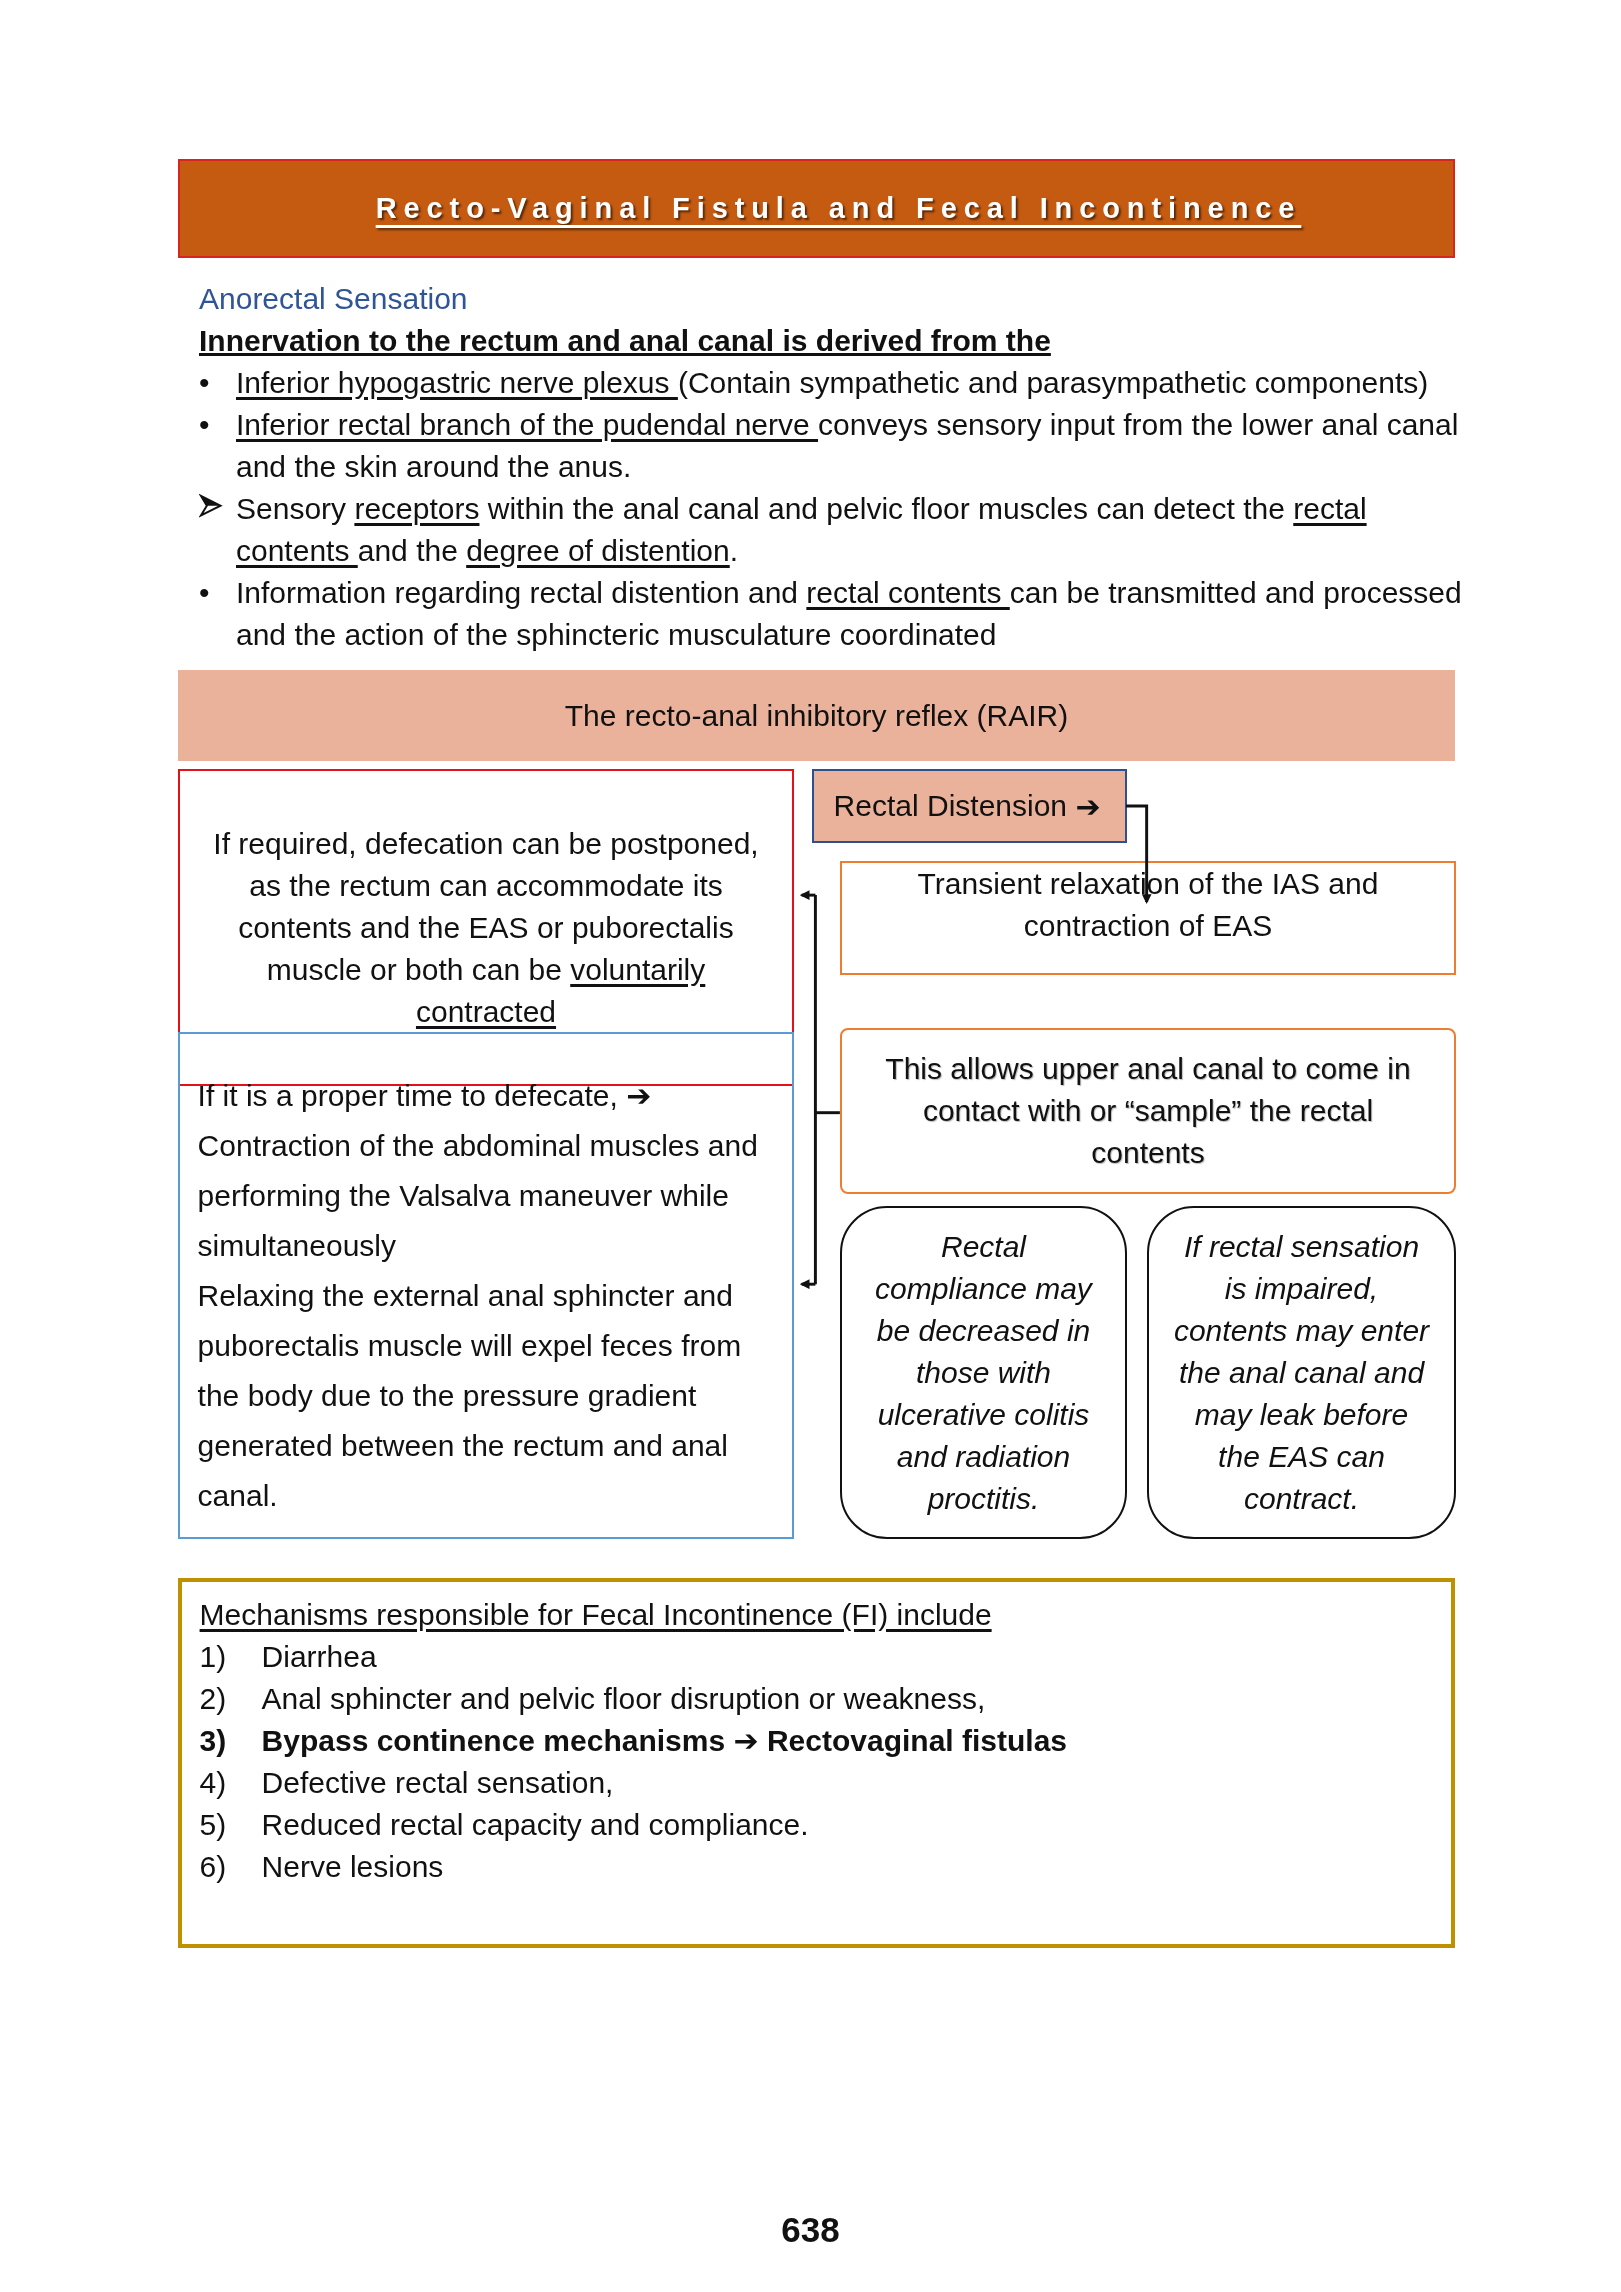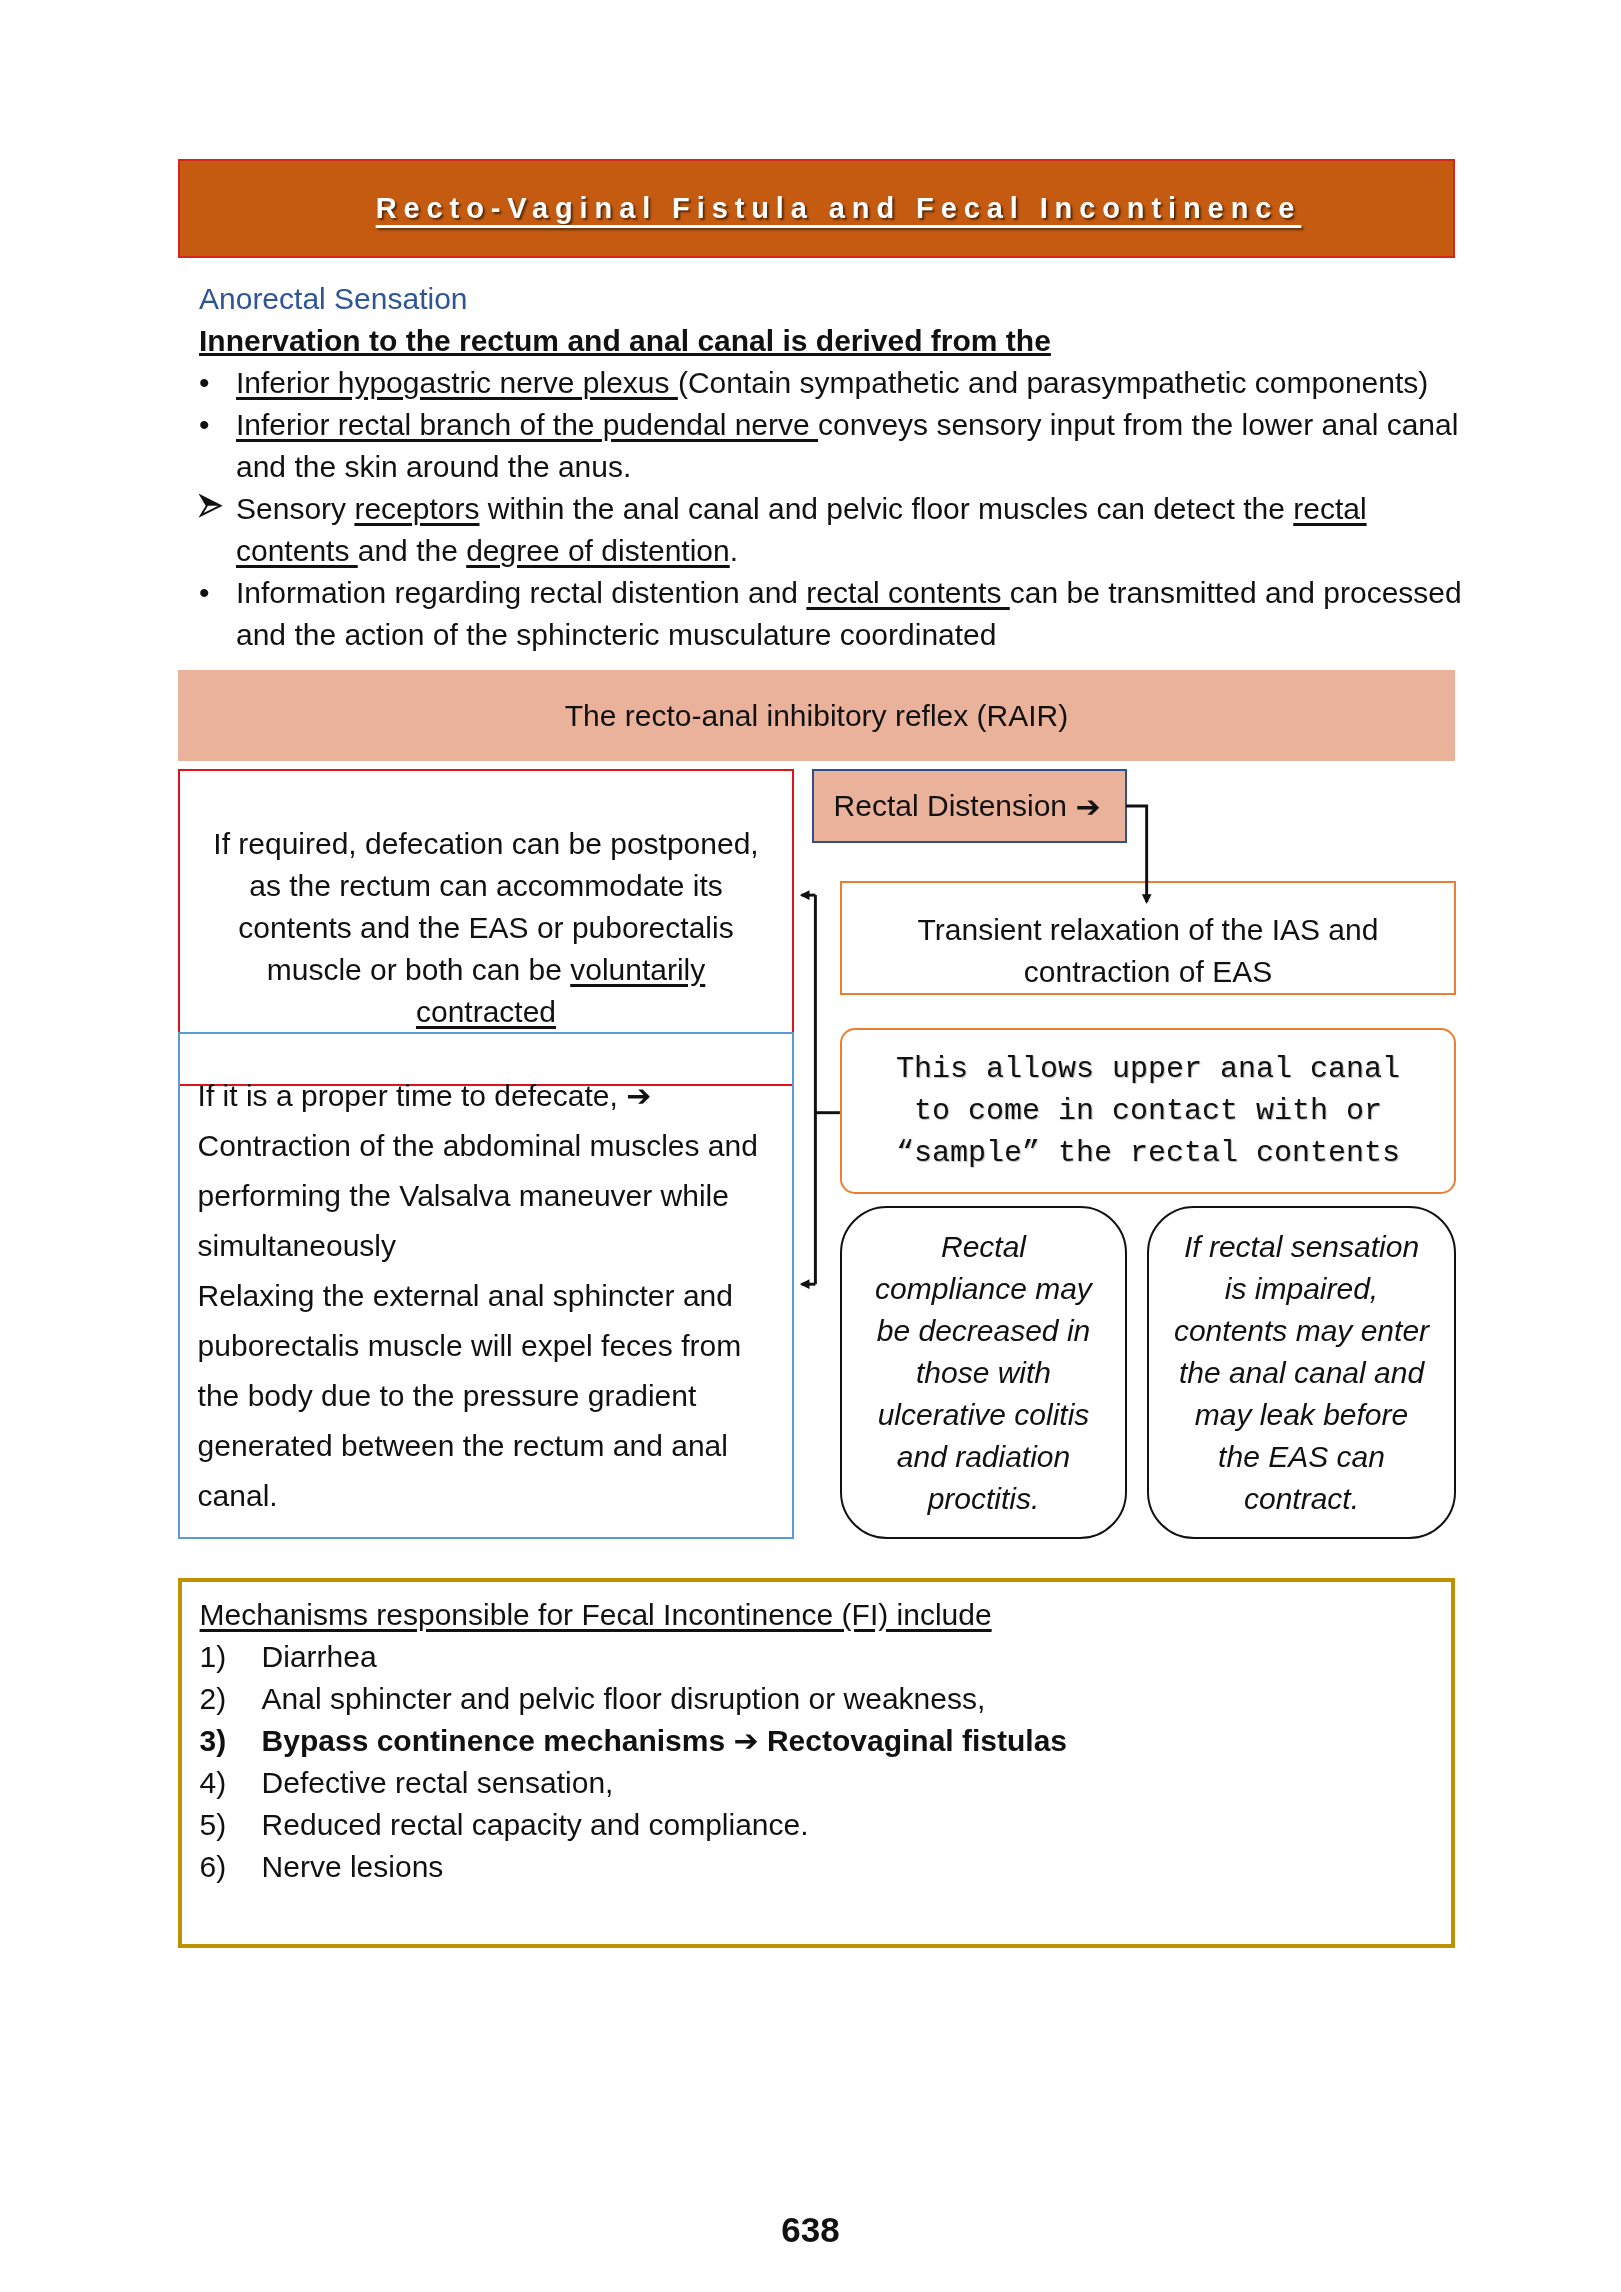--- a/index.html
+++ b/index.html
@@ -19,29 +19,29 @@
   ul.bullets li .mk { position:absolute; left:0; top:0; width:29px; }
   u { text-underline-offset:3.9px; }
   .rair-bar { left:178px; top:670px; width:1277px; height:91px; background:#ebb29b;
               display:flex; align-items:center; justify-content:center; font-size:30px; }
   .red-box { left:178px; top:769px; width:616px; height:317px; border:2.9px solid #e3121a;
              display:flex; align-items:center; justify-content:center; text-align:center;
              font-size:30px; line-height:42px; padding:0 19.6px; }
   .distension { left:812px; top:769px; width:315px; height:74px; background:#ebb29b;
                 border:2.9px solid #2f4f8f; display:flex; align-items:center; padding-left:19.6px;
                 font-size:30px; }
-  .transient { left:840px; top:881px; width:616px; height:114px; border:2.9px solid #ed7d31;
-               display:flex; align-items:flex-end; justify-content:center; text-align:center;
+  .transient { left:840px; top:861px; width:616px; height:114px; border:2.9px solid #ed7d31;
+               display:flex; align-items:flex-start; justify-content:center; text-align:center;
                font-size:30px; line-height:42px; padding:0 18px; }
   .blue-box { left:178px; top:1032px; width:616px; height:507px; border:2.9px solid #5b9bd5;
               padding:37px 17.6px 0 17.6px; font-size:30px; line-height:50px; }
   .orange-round { left:840px; top:1028px; width:616px; height:166px; border:2.9px solid #ed7d31;
-                  border-radius:15px; display:flex; align-items:center; justify-content:center;
+                  border-radius:8px; display:flex; align-items:center; justify-content:center;
                   text-align:center; font-size:30px; line-height:42px; padding:0 29px;
-                  text-shadow:1px 1px 1px #bbb;font-family:Liberation Mono, monospace; }
+                  text-shadow:1px 1px 1px #bbb; }
   .black-round { top:1206px; height:333px; border:2.9px solid #111; border-radius:47px;
                  display:flex; align-items:center; justify-content:flex-start; text-align:center;
                  font-style:italic; font-size:30px; line-height:42px; padding:0 21.6px; }
   .gold-box { left:178px; top:1578px; width:1277px; height:370px; border:4.9px solid #bf9000;
               padding:11.8px 17.6px; font-size:30px; line-height:42px; }
   .gold-box ol { list-style:none; margin:0; padding:0; }
   .gold-box li { display:flex; }
   .gold-box li .num { width:62px; flex:none; }
   .gold-box li.bold { font-weight:bold; }
   .page-num { left:0; top:2210px; width:1621px; text-align:center; font-weight:bold; font-size:35px; }

